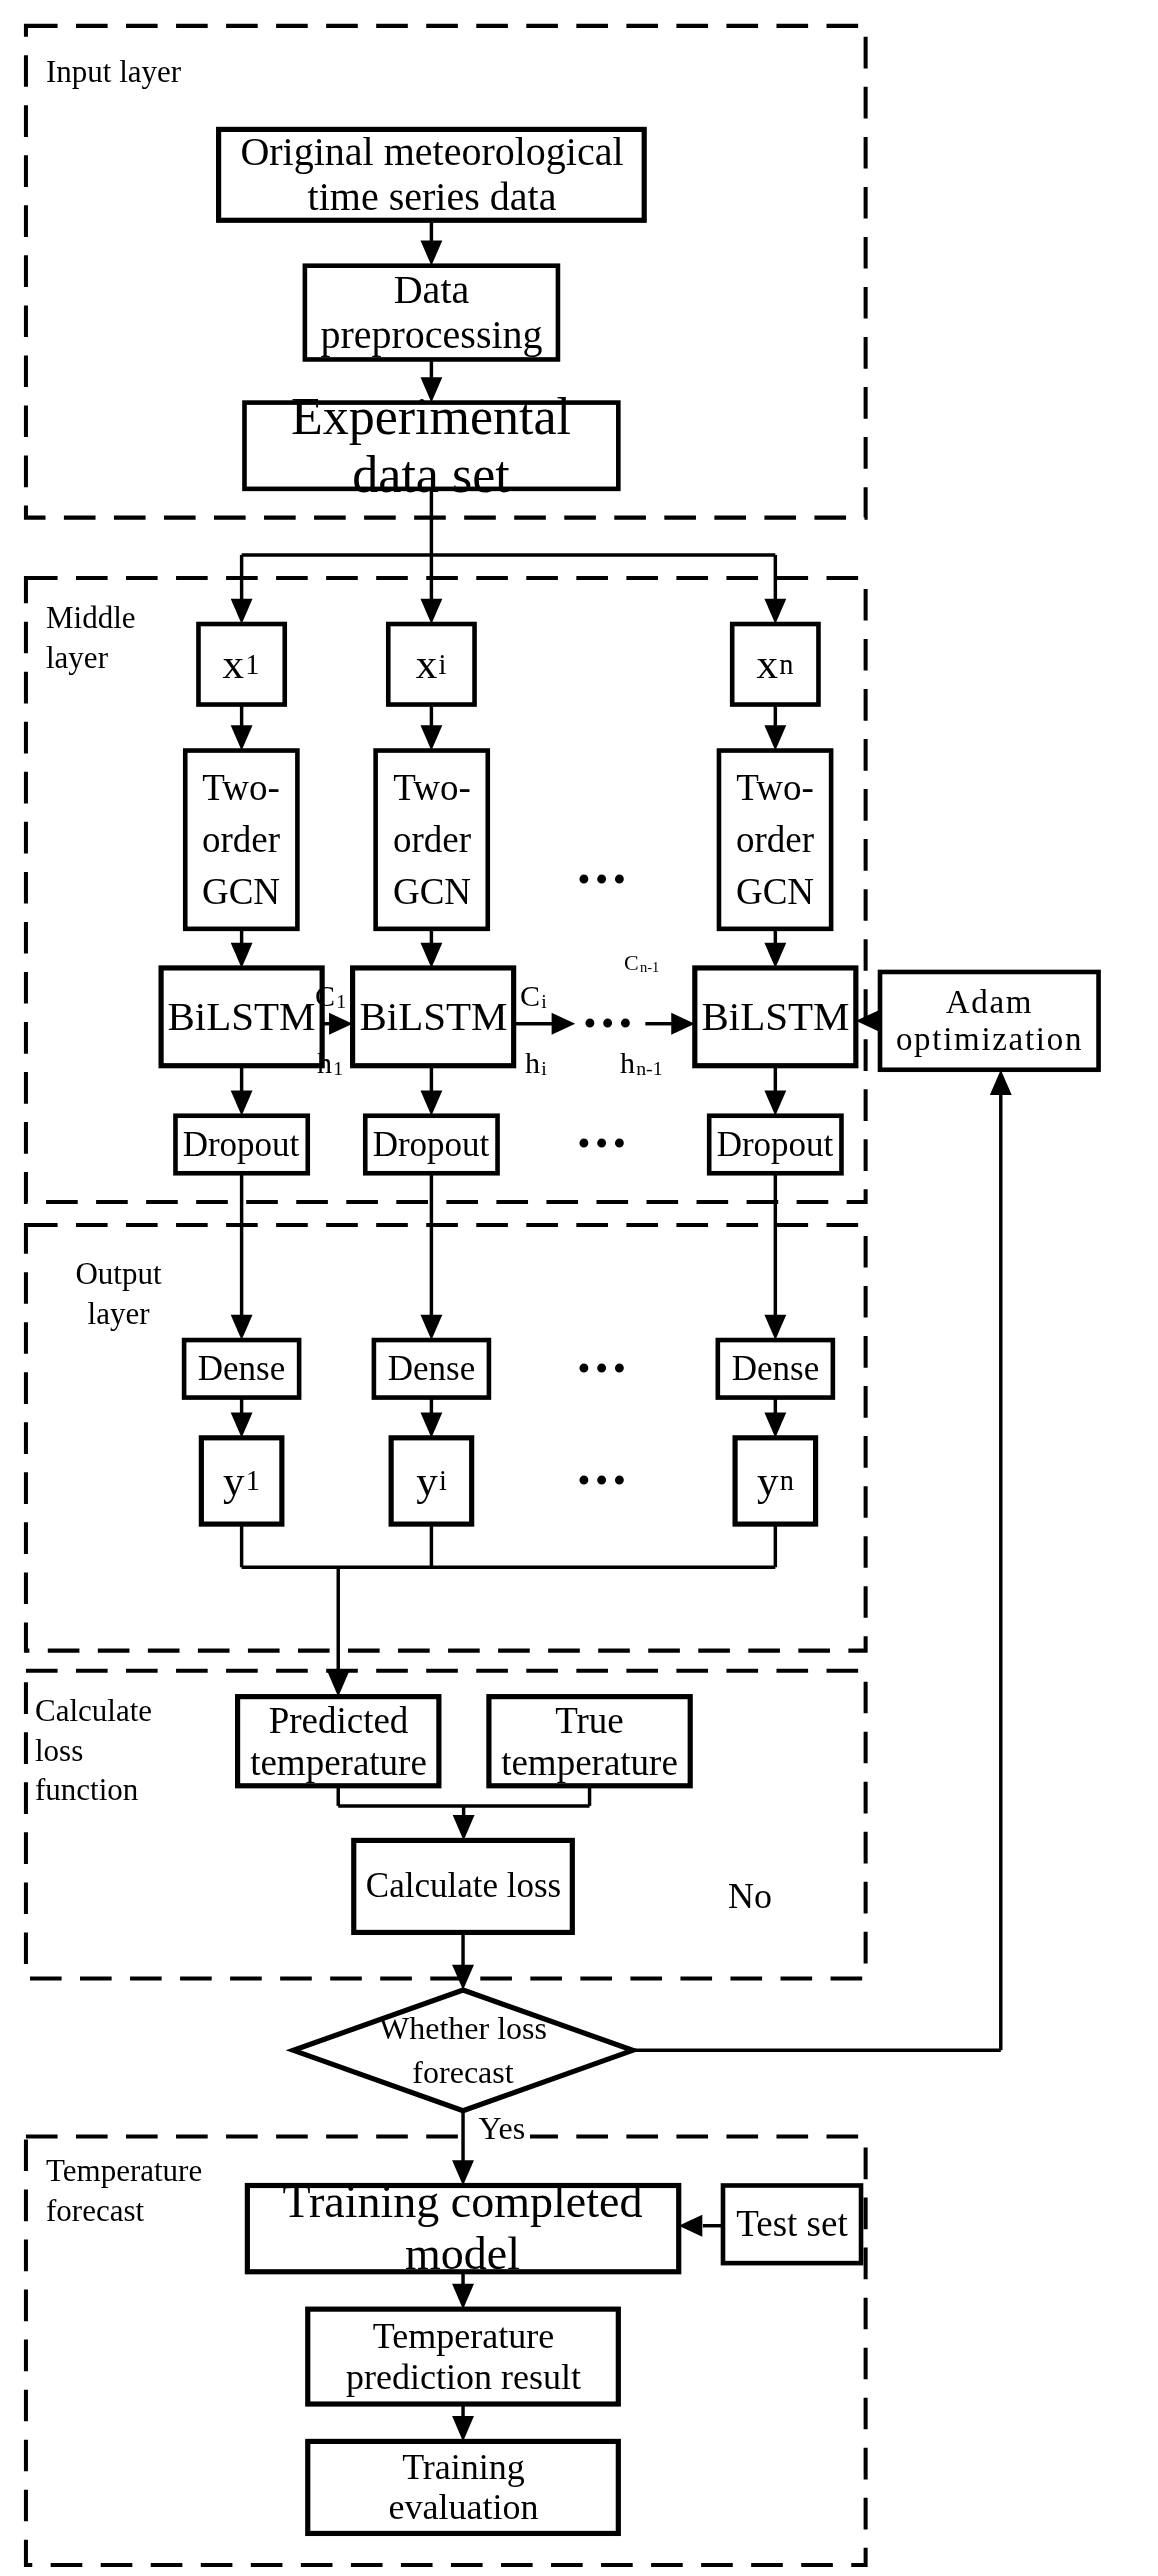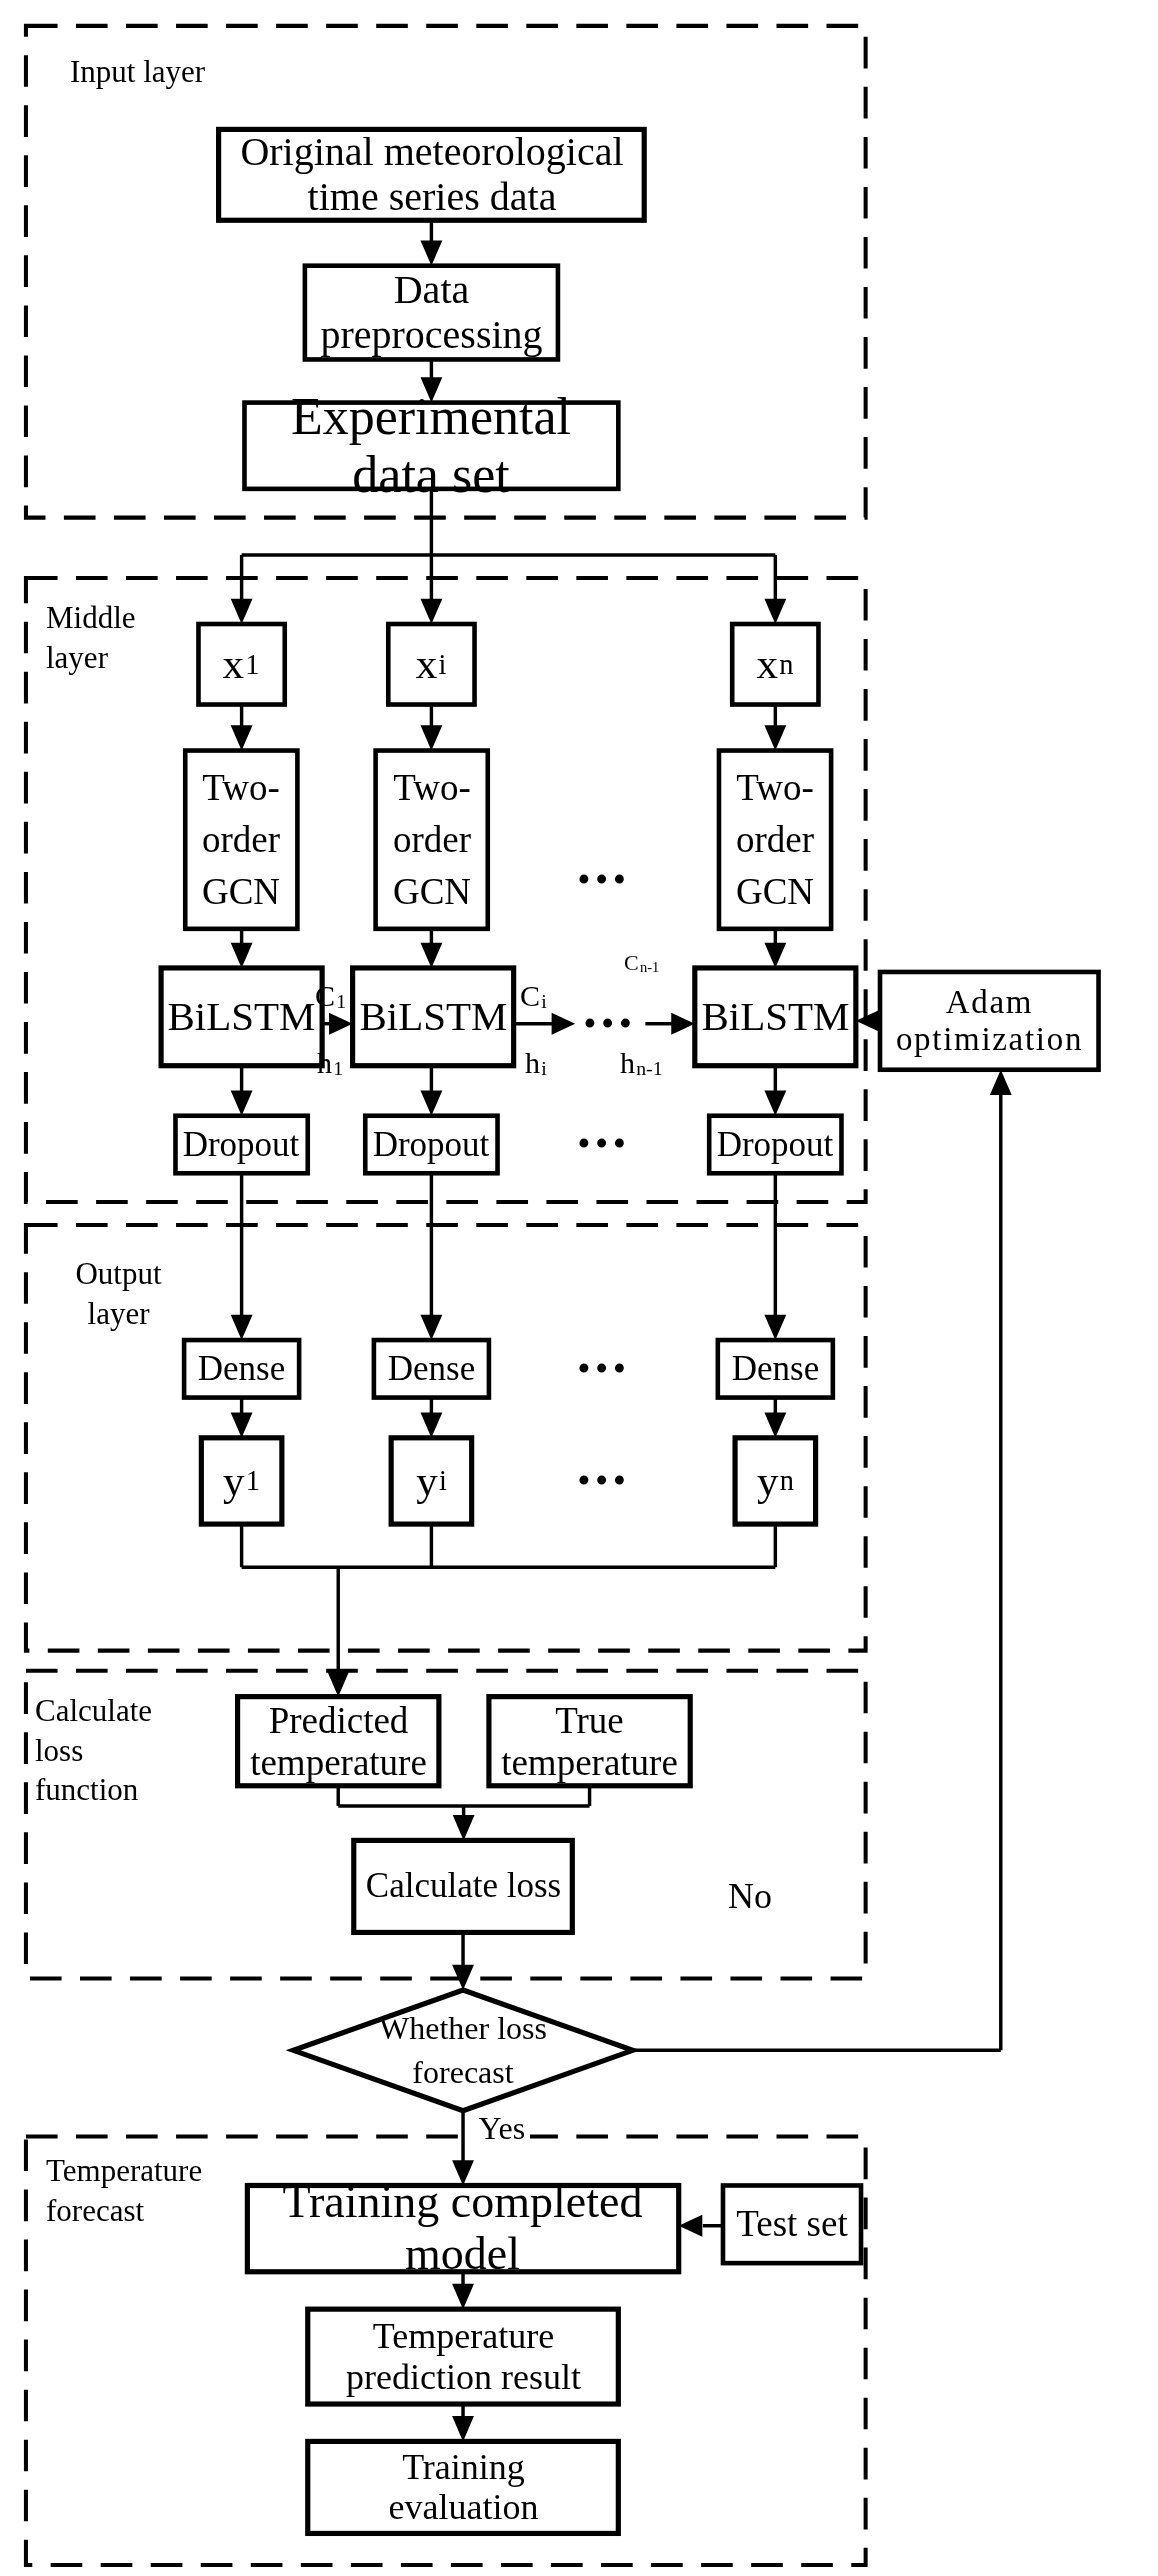--- a/index.html
+++ b/index.html
@@ -172,21 +172,21 @@
       <polygon points="805,3460 786,3416 824,3416"></polygon>
       <polygon points="805,3800 786,3756 824,3756"></polygon>
       <polygon points="1740,1860 1721,1904 1759,1904"></polygon>
       <polygon points="1180,3870 1221,3851 1221,3889"></polygon>
       <polygon points="805,4015 786,3971 824,3971"></polygon>
       <polygon points="805,4245 786,4201 824,4201"></polygon>
     </g>
   </g>
 </svg>
 
-<div class="lbl section-label" style="left:46px; top:52px; font-size:31px;margin-left:24px;">Input layer</div>
+<div class="lbl section-label" style="left:46px; top:52px; font-size:31px;">Input layer</div>
 <div class="lbl section-label" style="left:46px; top:598px; font-size:31px;">Middle
 layer</div>
 <div class="lbl section-label" style="left:64px; top:1254px; width:109px; text-align:center; font-size:31px;">Output
 layer</div>
 <div class="lbl section-label" style="left:35px; top:1691px; font-size:31px;">Calculate
 loss
 function</div>
 <div class="lbl section-label" style="left:46px; top:2151px; font-size:31px;">Temperature
 forecast</div>
 

